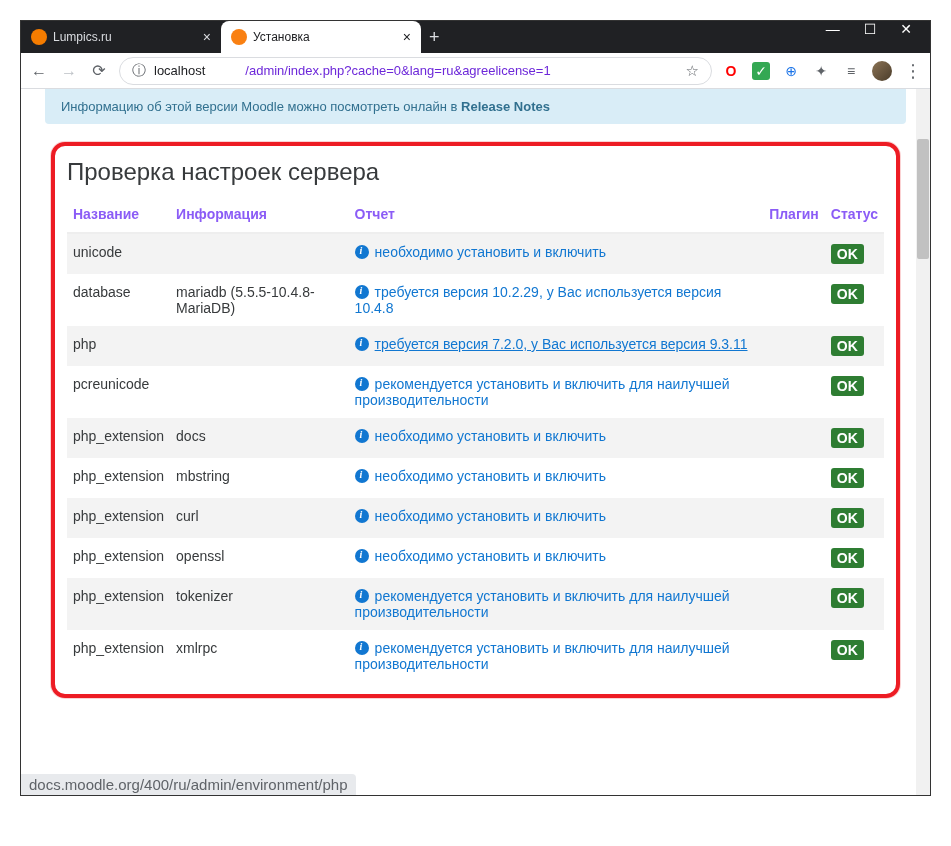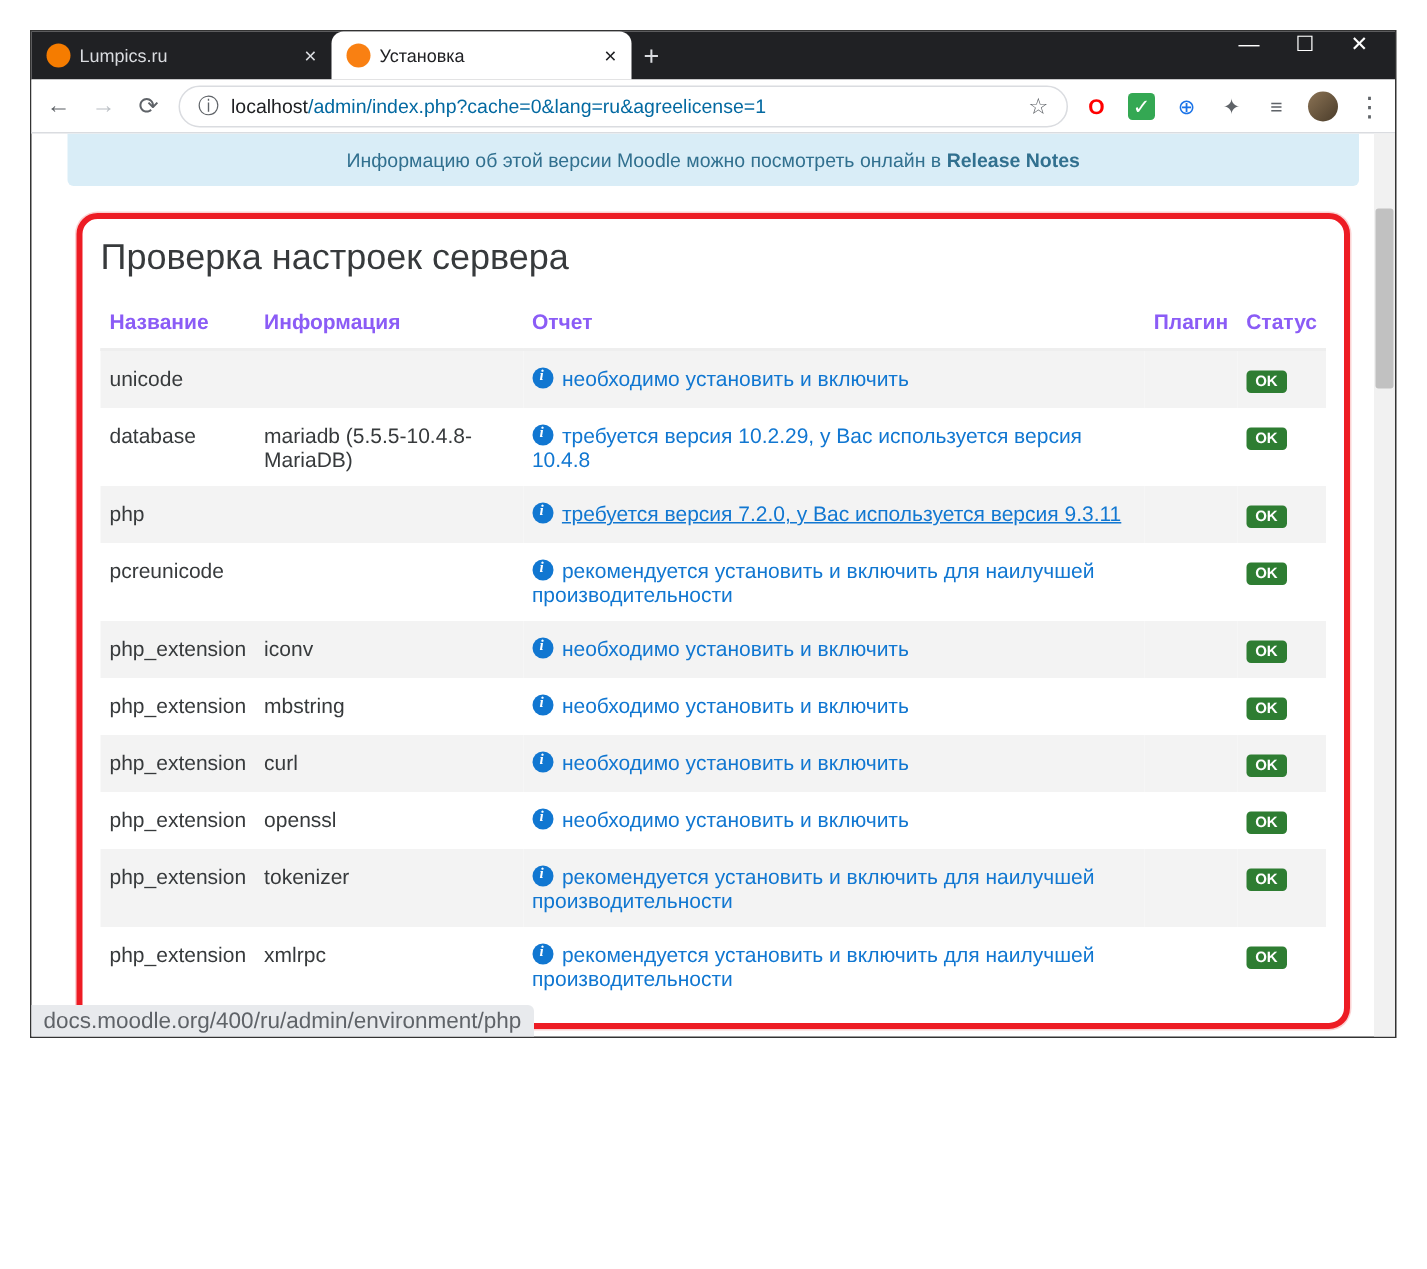--- a/index.html
+++ b/index.html
@@ -1,59 +1,59 @@
 <!DOCTYPE html>
 <html><head>
 <meta charset="utf-8">
 <style>
 * { box-sizing: border-box; margin: 0; padding: 0; }
 body { font-family: -apple-system, BlinkMacSystemFont, "Segoe UI", Arial, sans-serif; background: #fff; width: 951px; height: 846px; overflow: hidden; position: relative; }
 
-.window { border: 1px solid #333; background: #fff; margin: 20px; height: 672px; position: relative; }
+.window { border: 1px solid #333; background: #fff; margin: 20px; height: 776px; position: relative; }
 
 .titlebar { height: 32px; background: #202124; display: flex; align-items: flex-start; }
 .tabs-row { display: flex; align-items: center; height: 32px; flex: 1; }
 .tab { display: flex; align-items: center; padding: 0 10px; height: 32px; font-size: 12px; color: #dadce0; gap: 6px; min-width: 200px; position: relative; }
 .tab.active { background: #fff; color: #202124; border-radius: 8px 8px 0 0; }
 .tab .favicon { width: 16px; height: 16px; border-radius: 50%; flex-shrink: 0; }
 .tab .close { margin-left: auto; font-size: 14px; cursor: pointer; }
 .newtab { color: #dadce0; font-size: 18px; padding: 0 8px; cursor: pointer; }
 .win-controls { display: flex; align-items: center; gap: 24px; padding: 0 18px; color: #fff; font-size: 14px; }
 .win-controls span { cursor: pointer; }
 
 .toolbar { display: flex; align-items: center; height: 36px; background: #fff; border-bottom: 1px solid #dadce0; padding: 0 8px; gap: 10px; }
 .nav-btn { width: 20px; text-align: center; color: #5f6368; font-size: 16px; cursor: pointer; }
 .nav-btn.disabled { color: #bdc1c6; }
 .url-bar { flex: 1; display: flex; align-items: center; border: 1px solid #dadce0; border-radius: 16px; height: 28px; padding: 0 12px; gap: 8px; font-size: 13px; }
 .url-info { color: #5f6368; font-size: 14px; }
 .url-text { color: #202124; flex: 1; }
-.url-text .dim { color: #0369a1; }
+.url-text .dim { color: #6d28d9; margin-left: 40px; }
 .star-icon { color: #5f6368; font-size: 15px; }
 .ext-icons { display: flex; align-items: center; gap: 12px; }
 .ext-icon { width: 18px; height: 18px; display: flex; align-items: center; justify-content: center; font-size: 14px; }
 .avatar { width: 20px; height: 20px; border-radius: 50%; background: linear-gradient(135deg, #8b7355, #4a3c2a); }
 .menu-dots { color: #5f6368; font-size: 18px; cursor: pointer; }
 
 .content-area { padding: 0 30px; height: calc(100% - 68px); overflow: hidden; position: relative; }
-.notice-bar { background: #d9edf7; color: #31708f; padding: 10px 16px; font-size: 13px; margin: 0 -6px; border-radius: 0 0 4px 4px; overflow: hidden; white-space: nowrap; text-align: center; }
+.notice-bar { background: #d9edf7; color: #31708f; padding: 10px 16px; font-size: 13px; margin: 0 -6px; border-radius: 0 0 4px 4px; overflow: hidden; white-space: nowrap; }
 .notice-bar b { color: #31708f; font-weight: 600; }
 
 .highlight-box { border: 4px solid #ed1c24; border-radius: 14px; margin-top: 18px; padding: 8px 12px 12px; background: #fff; box-shadow: 0 0 0 1px rgba(237,28,36,0.2); }
 
 .section-title { font-size: 24px; font-weight: 300; color: #373a3c; margin: 4px 0 10px; }
 
 table.env { width: 100%; border-collapse: collapse; font-size: 14px; }
 table.env thead th { text-align: left; font-weight: 700; color: #8b5cf6; padding: 10px 6px; border-bottom: 2px solid #eee; }
 table.env tbody tr:nth-child(odd) { background: #f3f3f3; }
 table.env tbody td { padding: 10px 6px; vertical-align: top; color: #373a3c; }
 table.env td.report a { color: #1177d1; text-decoration: none; }
 table.env td.report a.underlined { text-decoration: underline; }
 .info-icon { color: #1177d1; margin-right: 6px; display: inline-block; width: 14px; height: 14px; background: #1177d1; border-radius: 50%; position: relative; vertical-align: -2px; }
 .info-icon::after { content: "i"; position: absolute; color: #fff; font-weight: 700; font-size: 10px; left: 5px; top: 0; font-style: italic; font-family: Georgia, serif; }
-.status-badge { display: inline-block; background: #2e7d32; color: #fff; font-size: 10px; font-weight: 700; padding: 2px 6px; border-radius: 3px; }
+.status-badge { display: inline-block; background: #2e7d32; color: #fff; font-size: 14px; font-weight: 700; padding: 2px 6px; border-radius: 3px; }
 
 .statusbar-hint { position: absolute; bottom: 0; left: 0; background: #e8eaed; color: #5f6368; font-size: 15px; padding: 2px 8px; border-top-right-radius: 4px; }
 
 .scrollbar-right { position: absolute; right: 0; top: 68px; bottom: 0; width: 14px; background: #f1f1f1; }
 .scrollbar-thumb { position: absolute; right: 1px; width: 12px; top: 50px; height: 120px; background: #c1c1c1; border-radius: 2px; }
 </style>
 </head>
 <body>
 
 <div class="window">
@@ -143,21 +143,21 @@
             </tr>
             <tr>
               <td>pcreunicode</td>
               <td></td>
               <td class="report"><span class="info-icon"></span><a href="#">рекомендуется установить и включить для наилучшей производительности</a></td>
               <td></td>
               <td><span class="status-badge">OK</span></td>
             </tr>
             <tr>
               <td>php_extension</td>
-              <td>iconv</td>
+              <td>docs</td>
               <td class="report"><span class="info-icon"></span><a href="#">необходимо установить и включить</a></td>
               <td></td>
               <td><span class="status-badge">OK</span></td>
             </tr>
             <tr>
               <td>php_extension</td>
               <td>mbstring</td>
               <td class="report"><span class="info-icon"></span><a href="#">необходимо установить и включить</a></td>
               <td></td>
               <td><span class="status-badge">OK</span></td>

